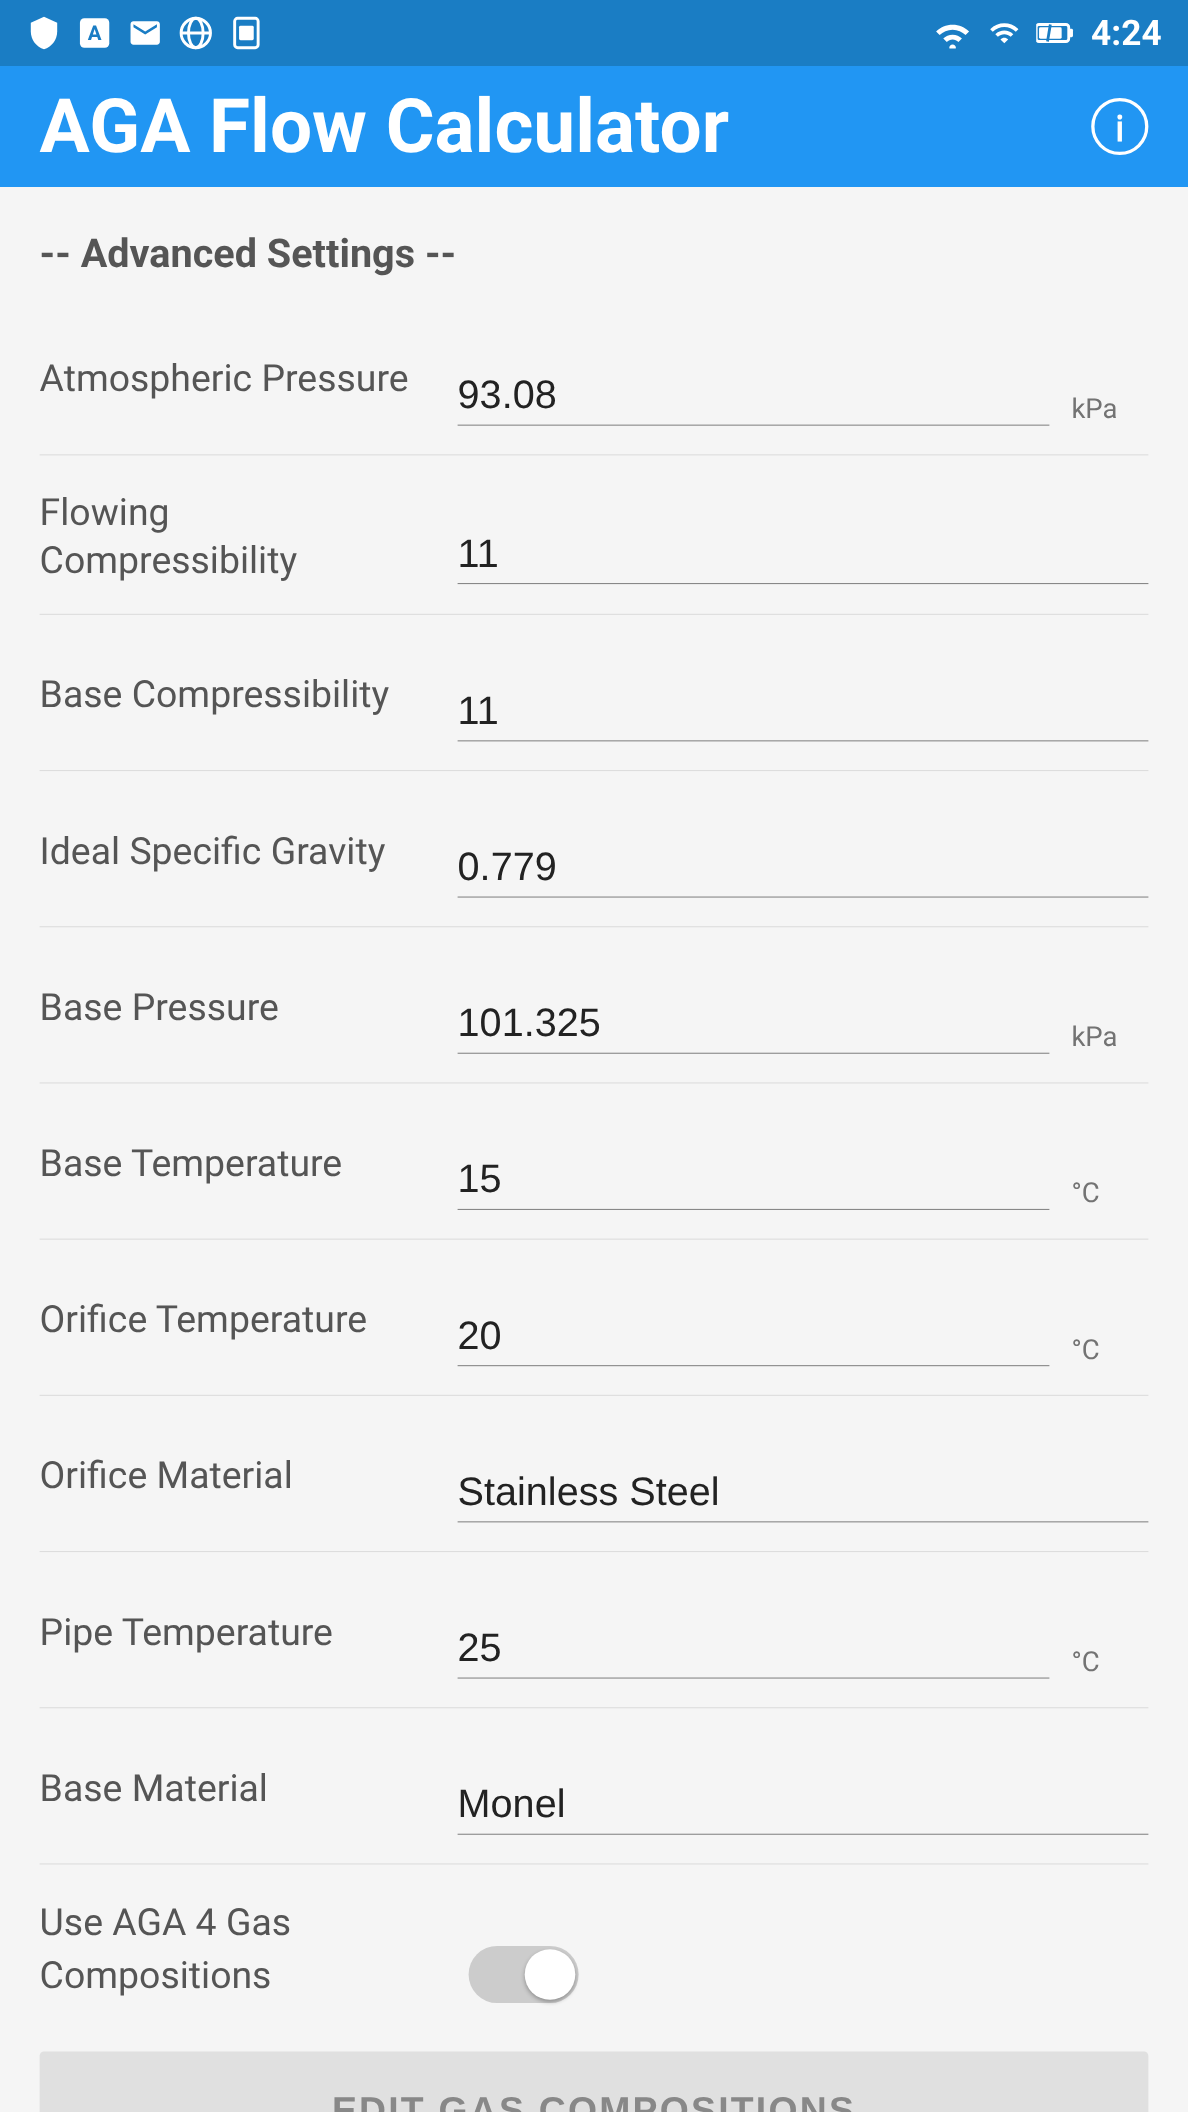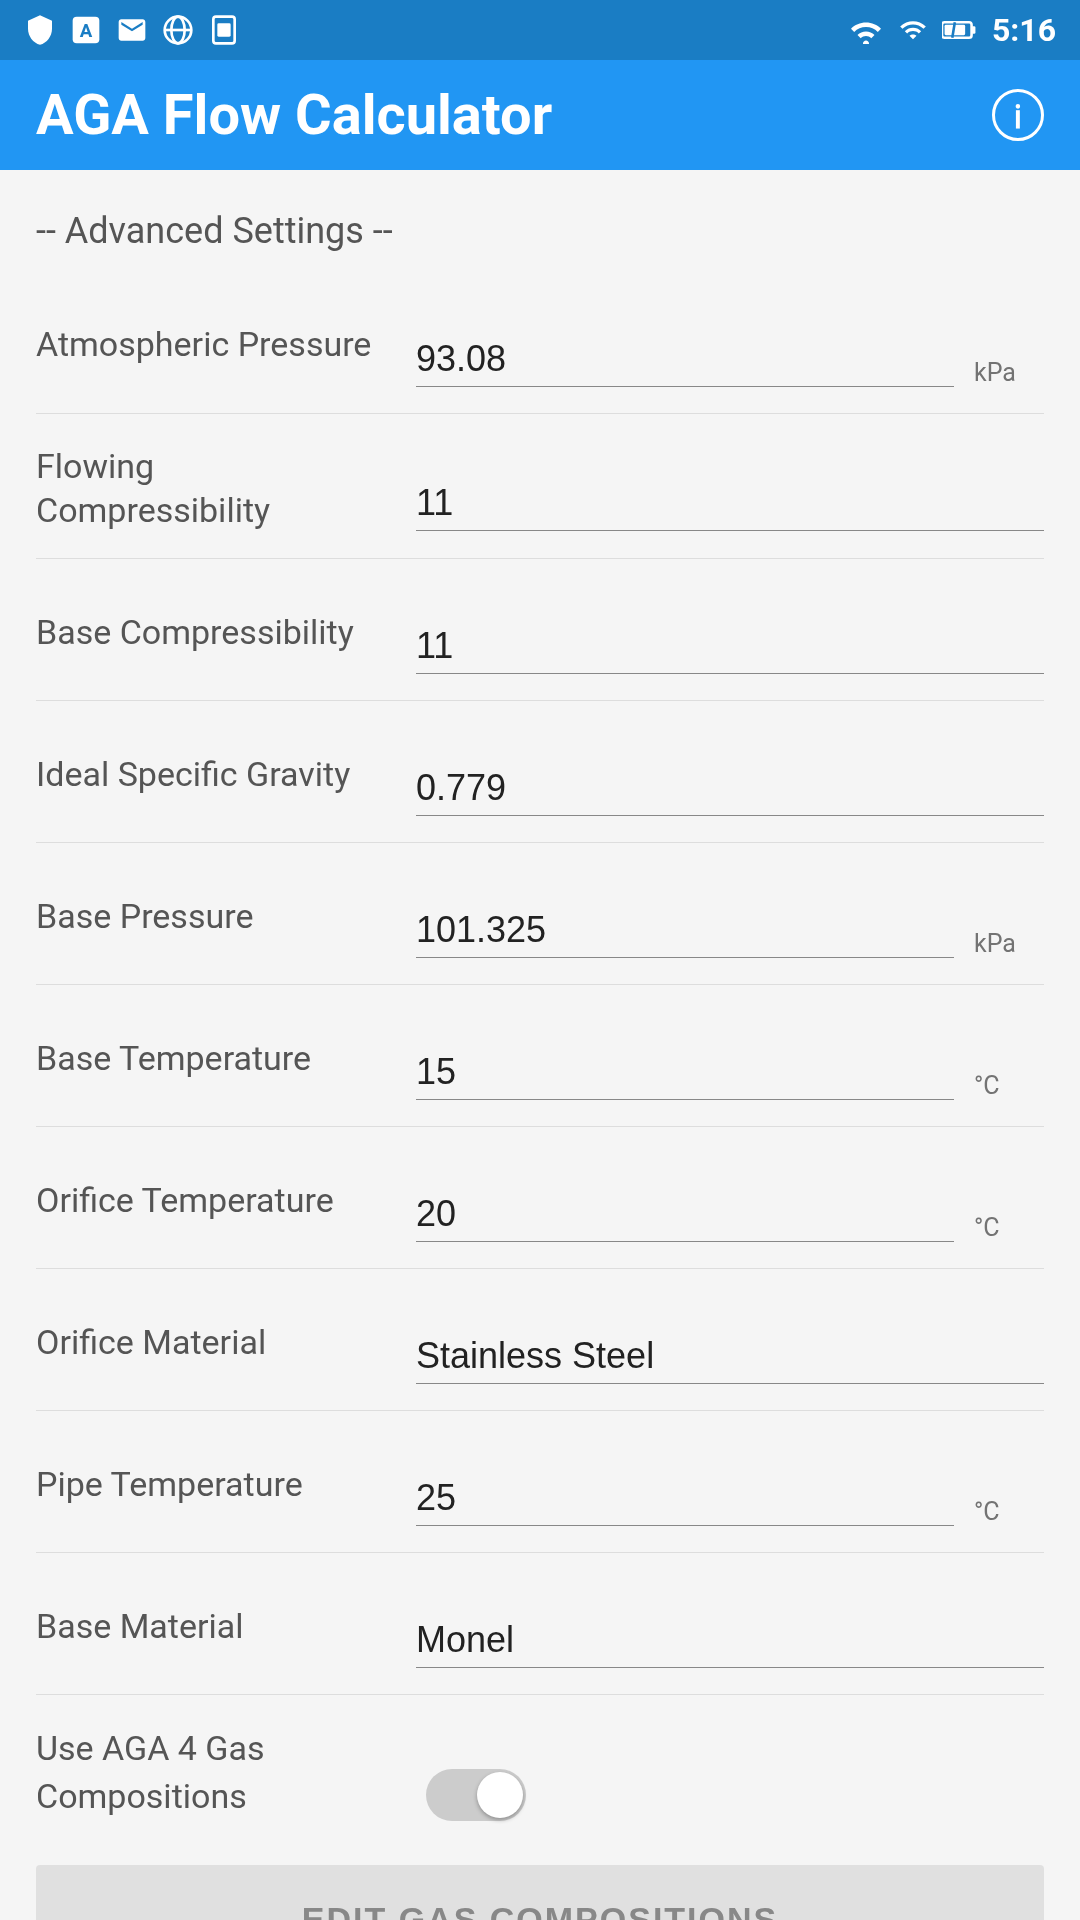--- a/index.html
+++ b/index.html
@@ -51,21 +51,21 @@
       background: #2196f3;
       height: 110px;
       display: flex;
       align-items: center;
       justify-content: space-between;
       padding: 0 36px;
     }
 
     .app-title {
       color: white;
-      font-size: 56px;
+      font-size: 68px;
       font-weight: bold;
     }
 
     .info-icon {
       width: 52px;
       height: 52px;
       border-radius: 50%;
       border: 3px solid white;
       display: flex;
       align-items: center;
@@ -78,21 +78,21 @@
 
     
     .content {
       flex: 1;
       background: #f5f5f5;
       padding: 30px 36px;
     }
 
     .section-header {
       font-size: 36px;
-      font-weight: normal;
+      font-weight: bold;
       color: #555;
       margin-bottom: 30px;
       margin-top: 10px;
     }
 
     
     .form-row {
       display: flex;
       align-items: center;
       padding: 20px 0 26px 0;
@@ -247,21 +247,21 @@
     <svg width="30" height="28" viewBox="0 0 24 24" fill="white">
       <path d="M1 9l2 2c4.97-4.97 13.03-4.97 18 0l2-2C16.93 2.93 7.08 2.93 1 9zm8 8l3 3 3-3c-1.65-1.66-4.34-1.66-6 0zm-4-4l2 2c2.76-2.76 7.24-2.76 10 0l2-2C15.14 9.14 8.87 9.14 5 13z"></path>
     </svg>
 
     <svg width="36" height="28" viewBox="0 0 28 16" fill="white">
       <rect x="0" y="2" width="23" height="12" rx="2" fill="none" stroke="white" stroke-width="2"></rect>
       <rect x="23" y="5" width="3" height="6" rx="1" fill="white"></rect>
       <rect x="2" y="4" width="16" height="8" rx="1" fill="white"></rect>
       <line x1="10" y1="2" x2="8" y2="14" stroke="#1a7dc4" stroke-width="2"></line>
     </svg>
-    <span class="status-time">5:16</span>
+    <span class="status-time">4:24</span>
   </div>
 </div>
 
 <div class="app-bar">
   <span class="app-title">AGA Flow Calculator</span>
   <div class="info-icon">ℹ</div>
 </div>
 
 <div class="content">
   <div class="section-header">-- Advanced Settings --</div>

